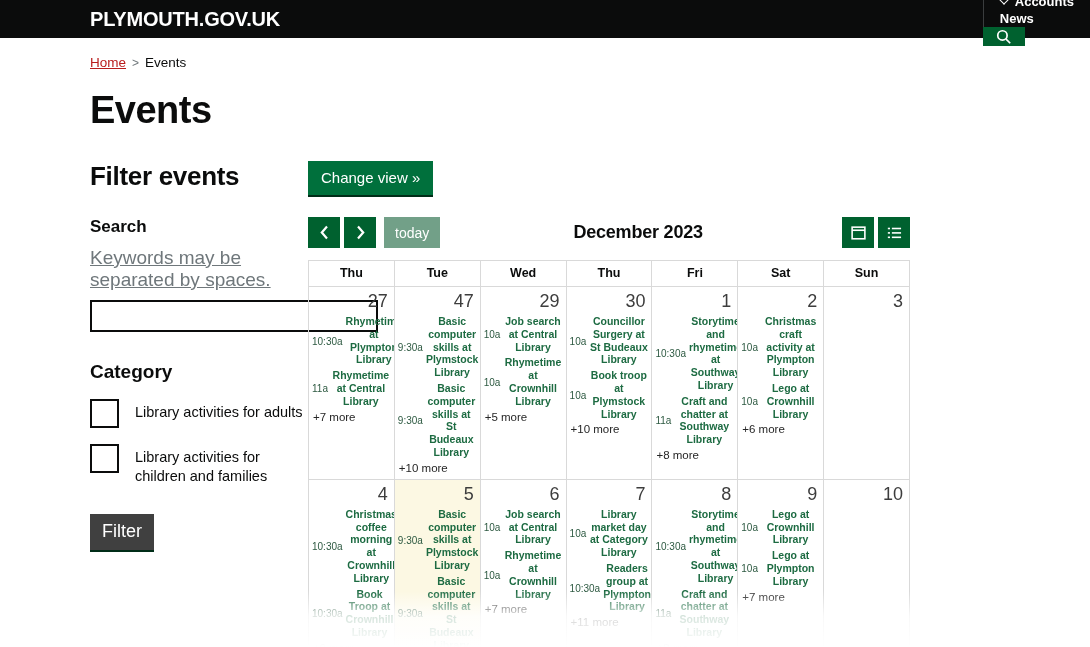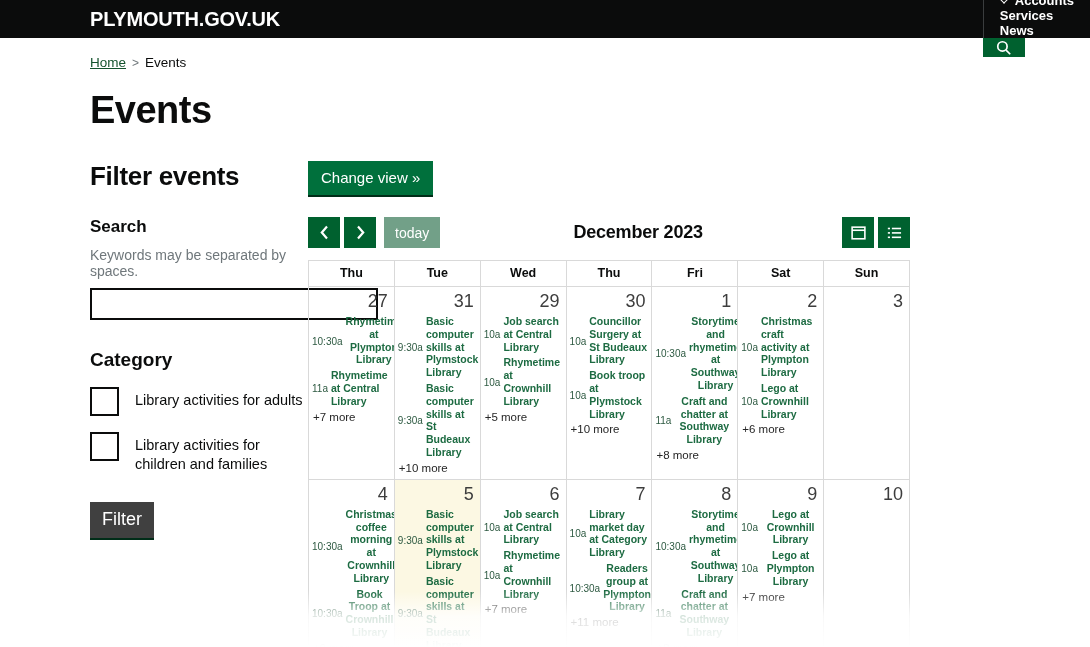--- a/index.html
+++ b/index.html
@@ -40,39 +40,39 @@
   .search-btn {
     width:42px; background:#00612f; display:flex; align-items:center; justify-content:center;
     cursor:pointer; border:none; height:38px;
   }
 
   
   .page { padding:0 0 0 0; }
   .breadcrumb {
     margin:17px 0 0 90px; font-size:13.5px; color:#0b0c0c;
   }
-  .breadcrumb a { color:#14532d; text-decoration:underline; }
+  .breadcrumb a { color:#b91c1c; text-decoration:underline; }
   .bc-sep { color:#6f777b; margin:0 6px; font-size:12px; }
 
   h1.page-title {
     margin:21px 0 0 90px; font-size:38px; font-weight:700; letter-spacing:-0.5px;
     line-height:1;
   }
 
   .columns { display:flex; margin-top:32px; }
 
   
   .sidebar { width:310px; padding-left:90px; }
   .sidebar h2 {
     font-size:26px; font-weight:700; margin:0 0 0 0; letter-spacing:-0.3px;
   }
   .sidebar h3 {
     font-size:17px; font-weight:700; margin:25px 0 0 0;
   }
-  .hint { font-size:14px; color:#6f777b; margin:10px 0 0 0; }
+  .hint { font-size:19px; color:#6f777b; margin:10px 0 0 0;text-decoration:underline; }
   .search-input {
     display:block; width:288px; height:32px; margin-top:9px;
     border:2px solid #0b0c0c; background:#fff;
     font-family:"Liberation Sans", sans-serif; font-size:14px;
     padding:0 6px; outline:none;
   }
   .cat-head { font-size:19px; font-weight:700; margin:29px 0 0 0; }
   .checkrow { display:flex; align-items:flex-start; margin-top:16px; }
   .cbox {
     width:29px; height:29px; min-width:29px; border:2px solid #0b0c0c; background:#fff;
@@ -134,44 +134,41 @@
   .daycell:first-child { border-left:none; }
   .daycell.today { background:#fcf8e3; }
   .daynum { text-align:right; font-size:18px; color:#3d3d3d; padding:1px 3px 3px 0; }
   .ev { display:flex; margin-bottom:3px; cursor:pointer; }
   .ev-time {
     font-size:10px; color:#2e5a42; white-space:nowrap; padding-top:1px;
     align-self:center; flex:0 0 auto; padding-right:3px;
   }
   .ev-title {
     font-size:10.5px; font-weight:700; color:#1d6b42; line-height:1.22;
-    text-align:left;
+    text-align:center;
   }
   .ev.center .ev-title { text-align:center; }
   .more {
     font-size:11.5px; color:#262626; margin-top:1px; cursor:pointer; padding-left:1px;
   }
   .fade-mask {
     position:absolute; left:0; right:0; bottom:0; height:56px;
     background:linear-gradient(to bottom, rgba(255,255,255,0) 0%, rgba(255,255,255,0.82) 45%, #fff 100%);
     pointer-events:none;
   }
 </style>
 </head>
 <body>
 
 <div class="topnav">
   <div class="brand">PLYMOUTH.GOV.UK</div>
   <div class="topnav-right">
     <div class="topnav-link">
       <span class="chev"></span>
       <span>Accounts</span>
-    </div>
-    <div class="topnav-link">
-      <span>Services</span>
     </div>
     <div class="topnav-link">
       <span>News</span>
     </div>
     <button class="search-btn" aria-label="Search">
       <svg width="17" height="17" viewBox="0 0 24 24" fill="none" stroke="#ffffff" stroke-width="2.4">
         <circle cx="10.5" cy="10.5" r="6.6"></circle>
           <line x1="15.6" y1="15.6" x2="21.5" y2="21.5"></line>
       </svg>
     </button>
@@ -263,21 +260,21 @@
                   <span class="ev-time">10:30a</span>
                   <span class="ev-title">Rhymetime at Plympton Library</span>
                 </div>
                 <div class="ev">
                   <span class="ev-time">11a</span>
                   <span class="ev-title">Rhymetime at Central Library</span>
                 </div>
                 <div class="more">+7 more</div>
               </div>
               <div class="daycell">
-                <div class="daynum">31</div>
+                <div class="daynum">47</div>
                 <div class="ev">
                   <span class="ev-time">9:30a</span>
                   <span class="ev-title">Basic computer skills at Plymstock Library</span>
                 </div>
                 <div class="ev">
                   <span class="ev-time">9:30a</span>
                   <span class="ev-title">Basic computer skills at St Budeaux Library</span>
                 </div>
                 <div class="more">+10 more</div>
               </div>

